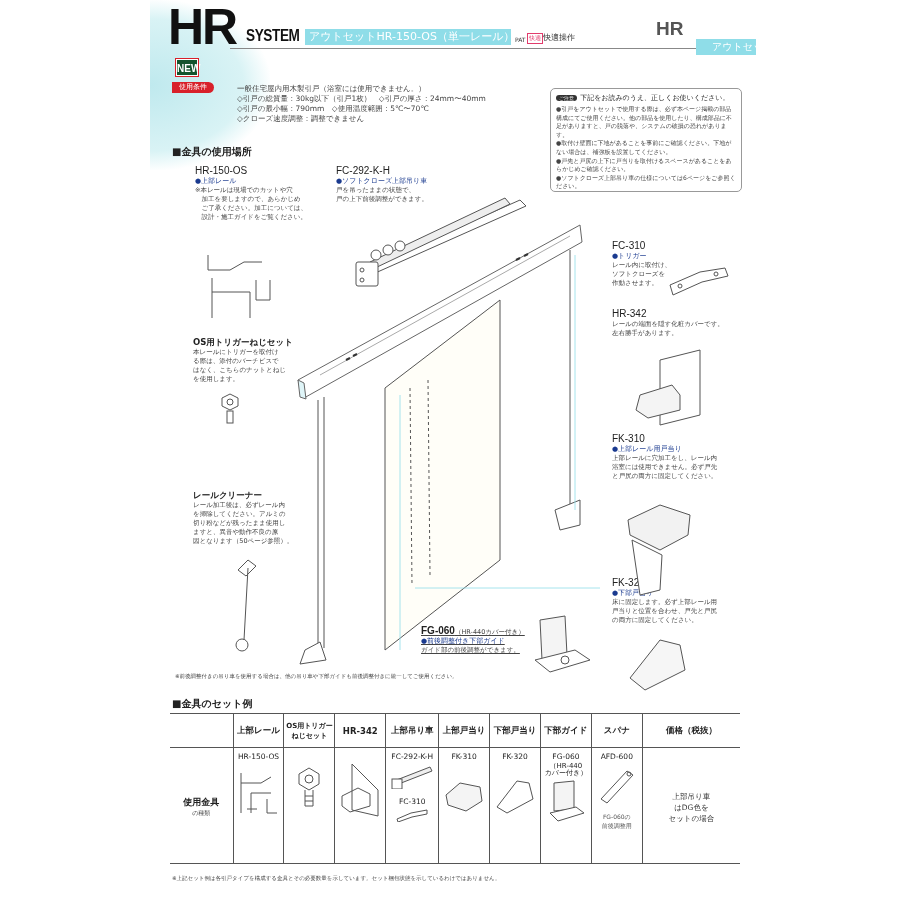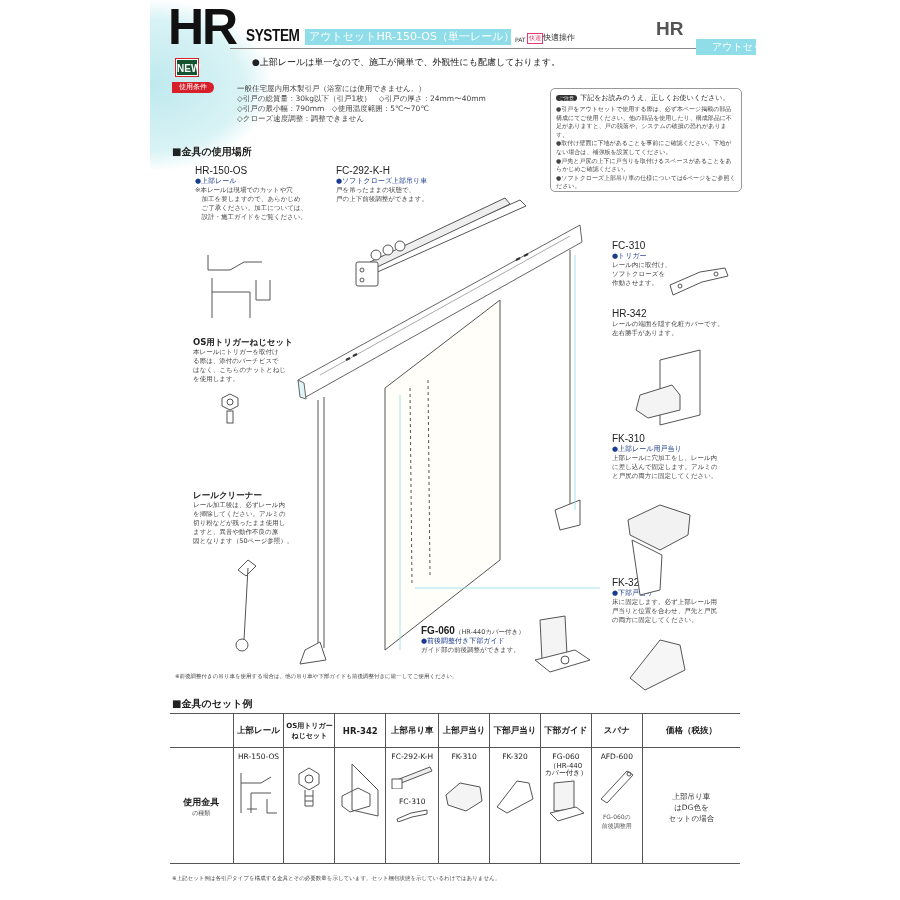--- a/index.html
+++ b/index.html
@@ -58,21 +58,20 @@
 <div class="abs pat">PAT</div>
 <div class="abs kaiteki-badge">快適</div>
 <div class="abs kaiteki">快適操作</div>
 <div class="abs rule-top"></div>
 <div class="abs hr-right">HR</div>
 <div class="abs hr-right-tag">アウトセット</div>
 <div class="abs new-badge">NEW</div>
 <div class="abs cond-badge">使用条件</div>
 
 <div class="abs intro">
-  <div>●上部レールは単一なので、施工が簡単で、外観性にも配慮しております。</div>
 </div>
 
 <div class="abs cond">
   <div>一般住宅屋内用木製引戸（浴室には使用できません。）</div>
   <div>◇引戸の総質量：30kg以下（引戸1枚）　◇引戸の厚さ：24mm〜40mm</div>
   <div>◇引戸の最小幅：790mm　◇使用温度範囲：5℃〜70℃</div>
   <div>◇クローズ速度調整：調整できません</div>
 </div>
 
 <div class="abs notice">
@@ -122,42 +121,42 @@
   <div>本レールにトリガーを取付け</div>
   <div>る際は、添付のバーチビスで</div>
   <div>はなく、こちらのナットとねじ</div>
   <div>を使用します。</div>
 </div>
 
 <div class="abs part" style="left:612px;top:433px;width:135px;">
   <div class="code">FK-310</div>
   <div class="sub">●上部レール用戸当り</div>
   <div>上部レールに穴加工をし、レール内</div>
-  <div>に差し込んで固定します。アルミの</div>
+  <div>浴室には使用できません。必ず戸先</div>
   <div>と戸尻の両方に固定してください。</div>
 </div>
 
 <div class="abs part" style="left:193px;top:490px;width:110px;">
   <div class="ttl">レールクリーナー</div>
   <div>レール加工後は、必ずレール内</div>
   <div>を掃除してください。アルミの</div>
   <div>切り粉などが残ったまま使用し</div>
   <div>ますと、異音や動作不良の原</div>
   <div>因となります（50ページ参照）。</div>
 </div>
 
 <div class="abs part" style="left:612px;top:577px;width:135px;">
   <div class="code">FK-320</div>
   <div class="sub">●下部戸当り</div>
   <div>床に固定します。必ず上部レール用</div>
   <div>戸当りと位置を合わせ、戸先と戸尻</div>
   <div>の両方に固定してください。</div>
 </div>
 
-<div class="abs part" style="left:421px;top:625px;width:120px;">
+<div class="abs part" style="left:421px;top:625px;width:120px;text-decoration:underline;">
   <div style="white-space:nowrap;"><span class="code" style="font-weight:bold;">FG-060</span><span style="font-size:6.5px;">（HR-440カバー付き）</span></div>
   <div class="sub">●前後調整付き下部ガイド</div>
   <div>ガイド部の前後調整ができます。</div>
 </div>
 
 <svg class="abs" style="left:0;top:0;" width="900" height="700">
   <g stroke="#555" stroke-width="1" fill="none">
     <path d="M208 255 L208 270 L230 270 L244 262 L262 262 M212 278 L212 318 M212 292 L250 292 L250 318 M256 280 L256 300 L270 300 L270 280"></path>
   </g>
   <g stroke="#555" stroke-width="1" fill="#fff">

